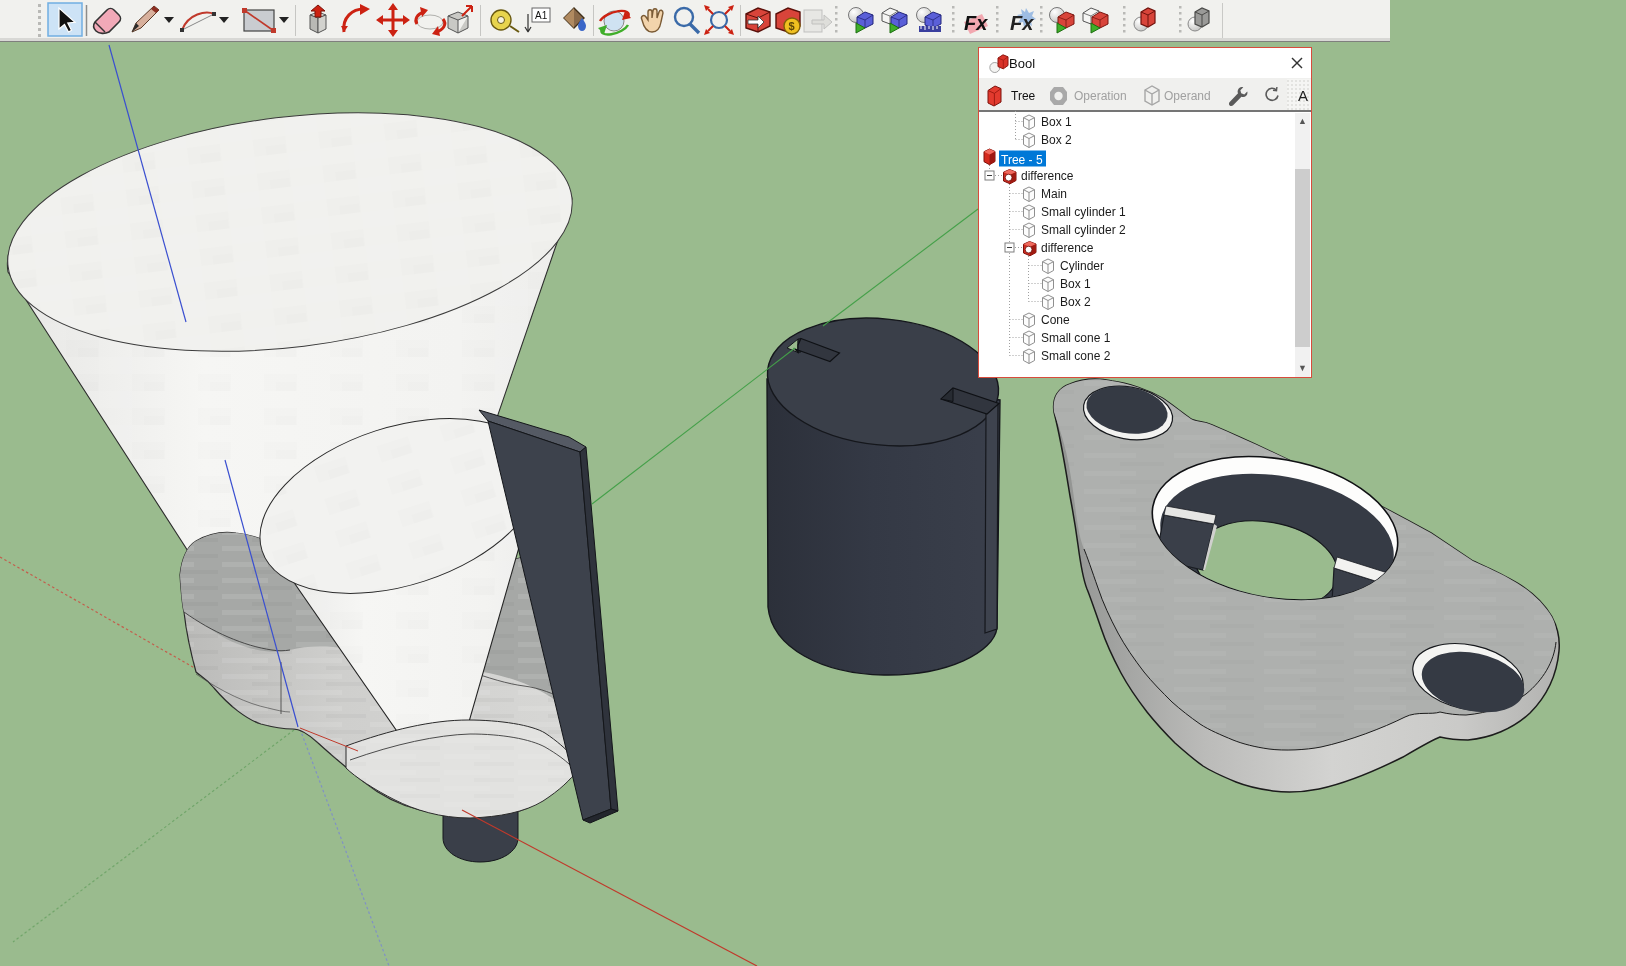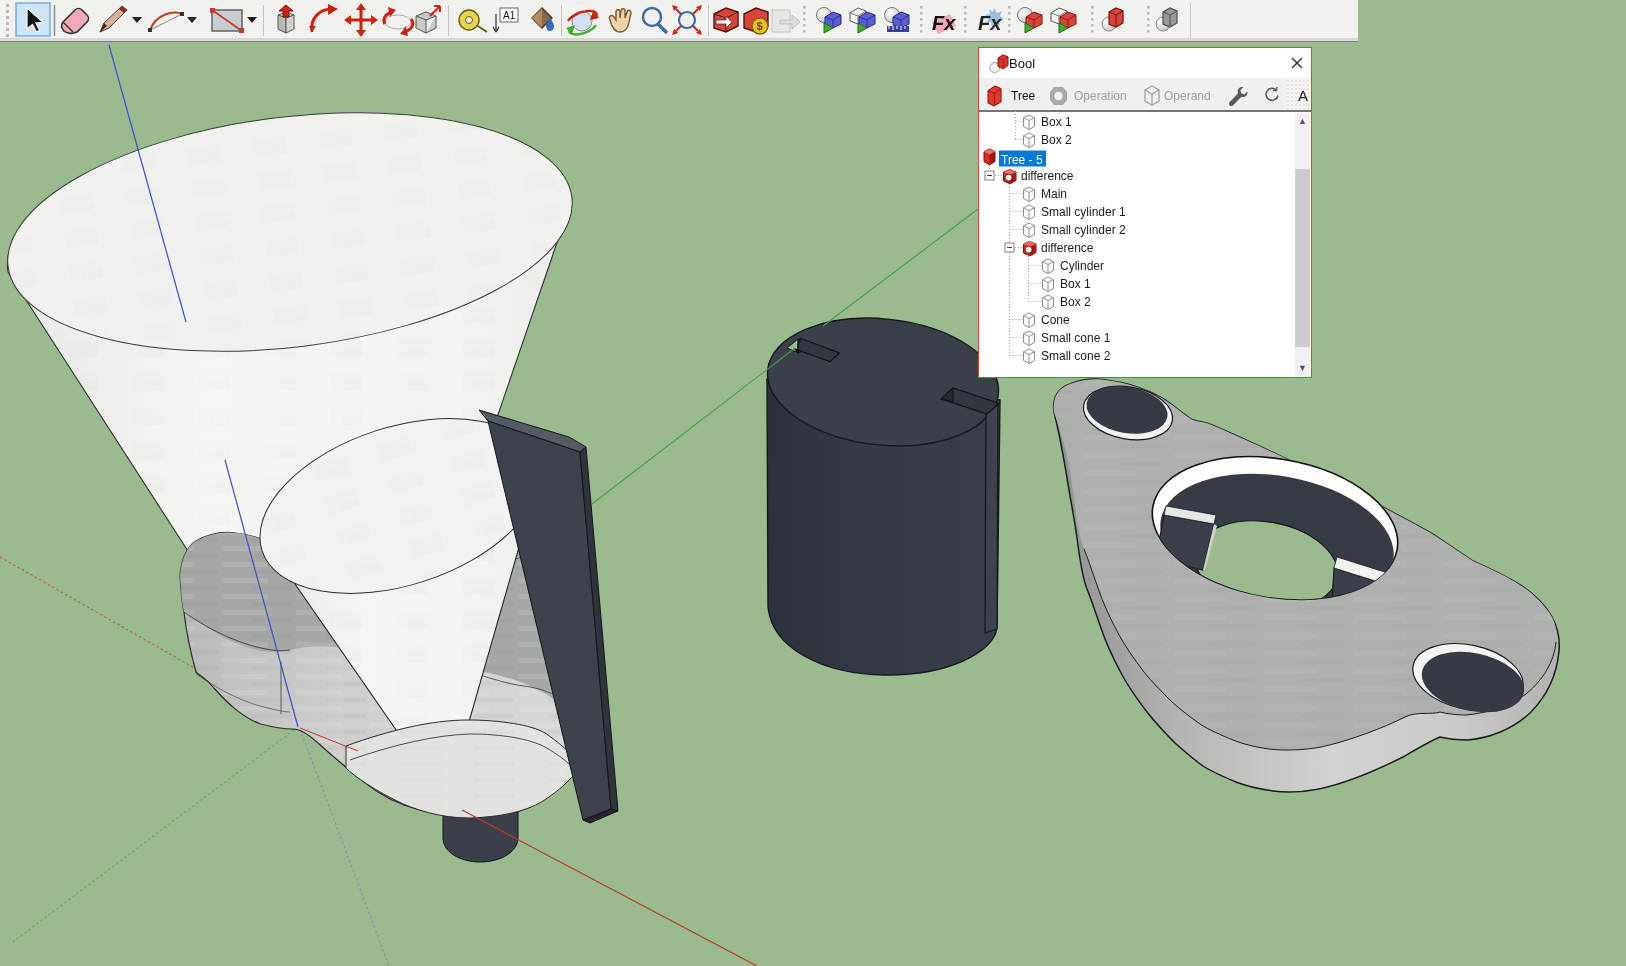--- a/index.html
+++ b/index.html
@@ -1,20 +1,20 @@
 <!DOCTYPE html>
 <html><head>
 <meta charset="utf-8">
 <style>
   html,body{margin:0;padding:0;width:1626px;height:966px;overflow:hidden;
     font-family:"Liberation Sans",sans-serif;}
   #root{position:absolute;left:0;top:0;width:1626px;height:966px;background:#9abb8e;}
   #toolbar{position:absolute;left:0;top:0;width:1358px;height:41px;
     background:#f1f1ee;border-bottom:1px solid #7f7f7d;
-    box-shadow:inset 0 -3px 0 #d8d8d5;}
+    box-shadow:inset 0 -3px 0 #d8d8d5;padding-left:32px;}
   #scene{position:absolute;left:0;top:41px;width:1626px;height:925px;}
   #dlg{position:absolute;left:978px;top:47px;width:334px;height:331px;
     background:#fff;border:1px solid #d84b3c;box-sizing:border-box;font-size:12px;}
   #dlg-title{position:absolute;left:0;top:0;width:100%;height:31px;}
   #dlg-title .t{position:absolute;left:30px;top:8px;font-size:13px;color:#111;}
   #sbar{position:absolute;right:1px;top:65px;width:15px;height:264px;background:#f1f1f1;}
   #sbar .thumb{position:absolute;left:0;top:56px;width:15px;height:178px;background:#cdcdcd;}
   .arr{position:absolute;left:0;width:15px;height:17px;color:#555;font-size:9px;text-align:center;line-height:17px;}
 </style>
 </head>

